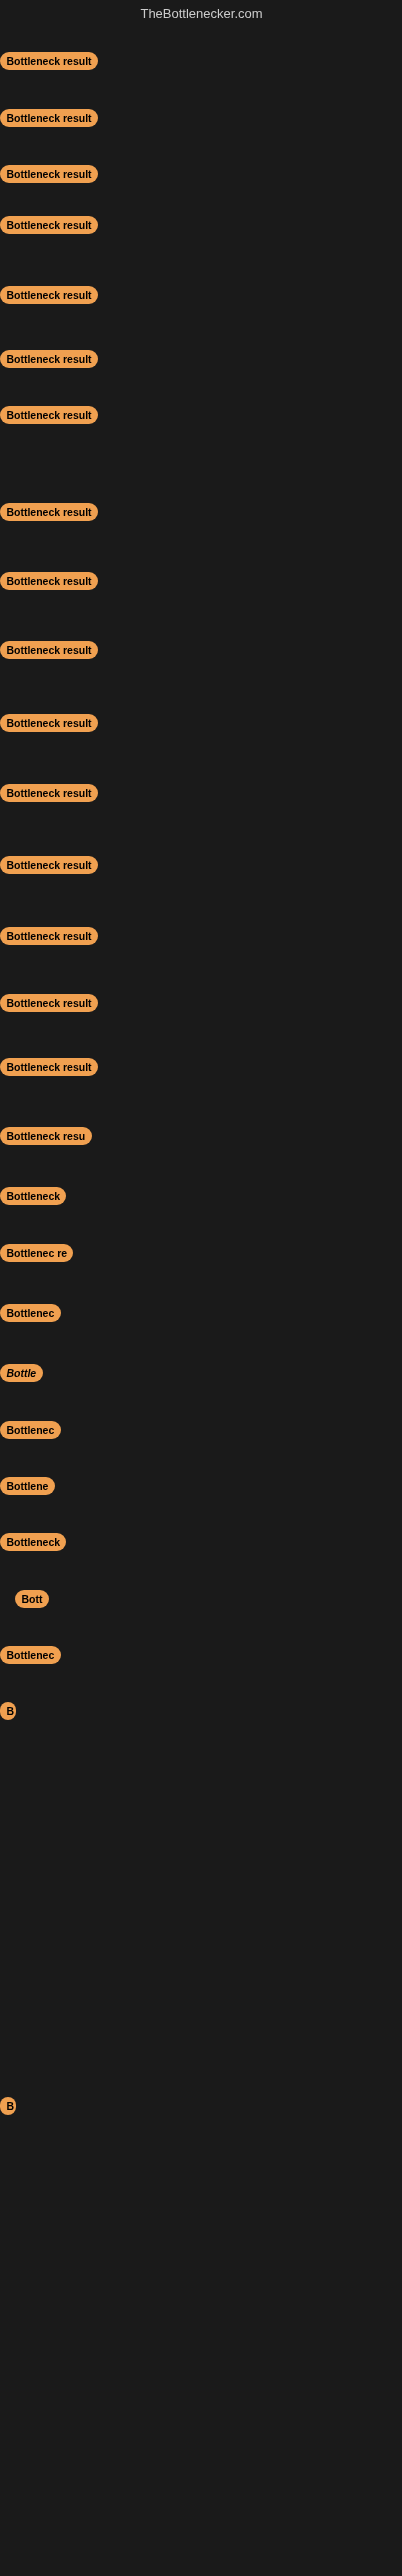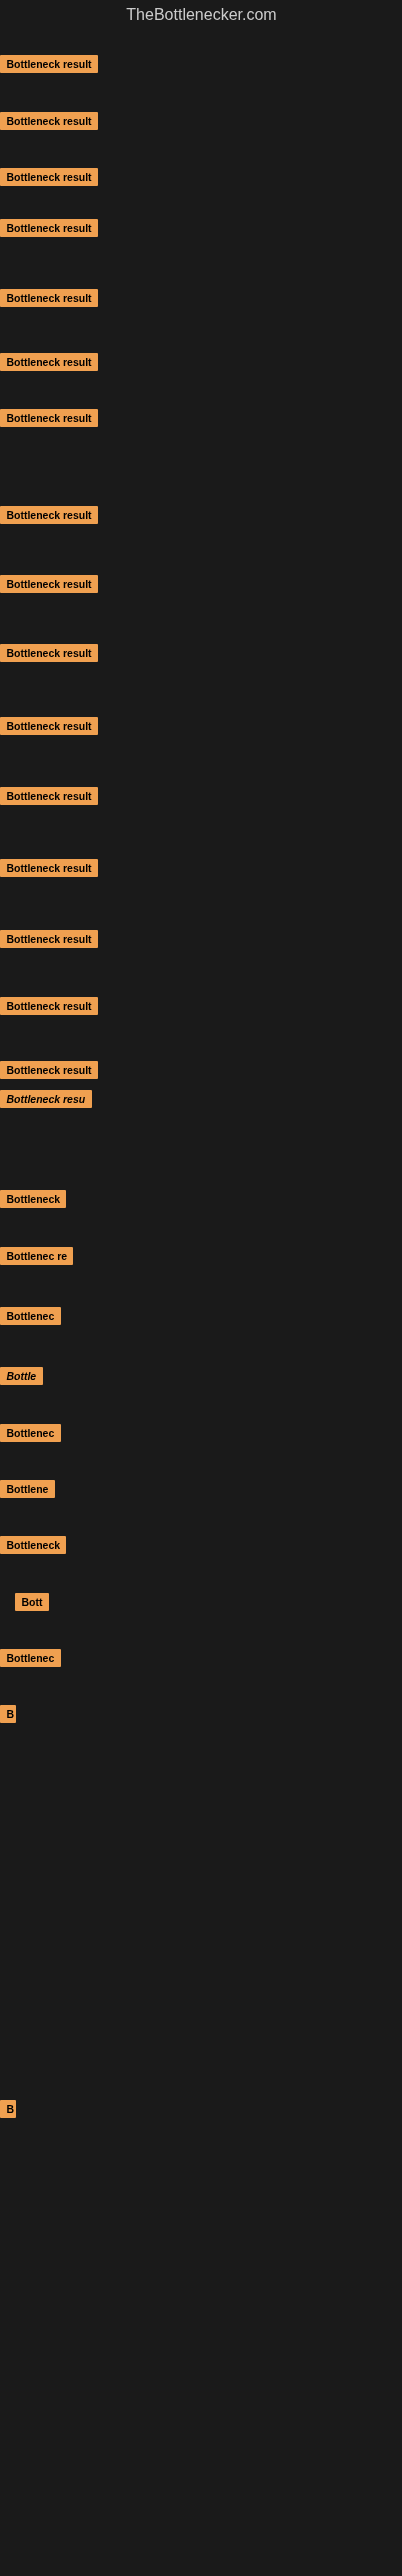--- a/index.html
+++ b/index.html
@@ -12,39 +12,39 @@
       width: 403px;
       min-height: 2576px;
       background-color: #1a1a1a;
       font-family: Arial, sans-serif;
       position: relative;
     }
 
     .site-title {
       text-align: center;
       color: #cccccc;
-      font-size: 16px;
+      font-size: 13px;
       padding: 6.4px 0;
       background-color: #1a1a1a;
     }
 
     .bottleneck-item {
       position: absolute;
       left: 0;
     }
 
     .bottleneck-badge {
       background-color: #f0a050;
       color: #000;
       font-size: 10.5px;
       font-weight: bold;
       padding: 3.2px 6.4px;
       display: inline-block;
       white-space: nowrap;
-      border-radius: 1px;
+      border-radius: 9px;
     }
   </style>
 </head>
 <body>
 
 <div class="site-title">
   <span>TheBottlenecker.com</span>
 </div>
 
 <div id="items-container" style="position:relative; width:403px; height:2576px;">
@@ -57,21 +57,21 @@
     <div class="bottleneck-item" style="top: 378px; left: 0px;"><span class="bottleneck-badge" style="max-width: 113px; overflow: hidden;">Bottleneck result</span></div>
     <div class="bottleneck-item" style="top: 475px; left: 0px;"><span class="bottleneck-badge" style="max-width: 113px; overflow: hidden;">Bottleneck result</span></div>
     <div class="bottleneck-item" style="top: 544px; left: 0px;"><span class="bottleneck-badge" style="max-width: 116px; overflow: hidden;">Bottleneck result</span></div>
     <div class="bottleneck-item" style="top: 613px; left: 0px;"><span class="bottleneck-badge" style="max-width: 116px; overflow: hidden;">Bottleneck result</span></div>
     <div class="bottleneck-item" style="top: 686px; left: 0px;"><span class="bottleneck-badge" style="max-width: 113px; overflow: hidden;">Bottleneck result</span></div>
     <div class="bottleneck-item" style="top: 756px; left: 0px;"><span class="bottleneck-badge" style="max-width: 111px; overflow: hidden;">Bottleneck result</span></div>
     <div class="bottleneck-item" style="top: 828px; left: 0px;"><span class="bottleneck-badge" style="max-width: 106px; overflow: hidden;">Bottleneck result</span></div>
     <div class="bottleneck-item" style="top: 899px; left: 0px;"><span class="bottleneck-badge" style="max-width: 107px; overflow: hidden;">Bottleneck result</span></div>
     <div class="bottleneck-item" style="top: 966px; left: 0px;"><span class="bottleneck-badge" style="max-width: 105px; overflow: hidden;">Bottleneck result</span></div>
     <div class="bottleneck-item" style="top: 1030px; left: 0px;"><span class="bottleneck-badge" style="max-width: 101px; overflow: hidden;">Bottleneck result</span></div>
-    <div class="bottleneck-item" style="top: 1059px; left: 0px; font-style: italic;"><span class="bottleneck-badge" style="max-width: 93px; overflow: hidden;">Bottleneck resu</span></div>
+    <div class="bottleneck-item" style="top: 1099px; left: 0px;"><span class="bottleneck-badge" style="max-width: 93px; overflow: hidden;">Bottleneck resu</span></div>
     <div class="bottleneck-item" style="top: 1159px; left: 0px;"><span class="bottleneck-badge" style="max-width: 68px; overflow: hidden;">Bottleneck</span></div>
     <div class="bottleneck-item" style="top: 1216px; left: 0px;"><span class="bottleneck-badge" style="max-width: 81px; overflow: hidden;">Bottlenec re</span></div>
     <div class="bottleneck-item" style="top: 1276px; left: 0px;"><span class="bottleneck-badge" style="max-width: 64px; overflow: hidden;">Bottlenec</span></div>
     <div class="bottleneck-item" style="top: 1336px; left: 0px;"><span class="bottleneck-badge" style="max-width: 44px; overflow: hidden; font-style: italic;">Bottle</span></div>
     <div class="bottleneck-item" style="top: 1393px; left: 0px;"><span class="bottleneck-badge" style="max-width: 64px; overflow: hidden;">Bottlenec</span></div>
     <div class="bottleneck-item" style="top: 1449px; left: 0px;"><span class="bottleneck-badge" style="max-width: 58px; overflow: hidden;">Bottlene</span></div>
     <div class="bottleneck-item" style="top: 1505px; left: 0px;"><span class="bottleneck-badge" style="max-width: 68px; overflow: hidden;">Bottleneck</span></div>
     <div class="bottleneck-item" style="top: 1562px; left: 0px;"><span class="bottleneck-badge" style="max-width: 35px; overflow: hidden; margin-left: 15px;">Bott</span></div>
     <div class="bottleneck-item" style="top: 1618px; left: 0px;"><span class="bottleneck-badge" style="max-width: 64px; overflow: hidden;">Bottlenec</span></div>
     <div class="bottleneck-item" style="top: 1674px; left: 0px;"><span class="bottleneck-badge" style="max-width: 16px; overflow: hidden;">B</span></div>

